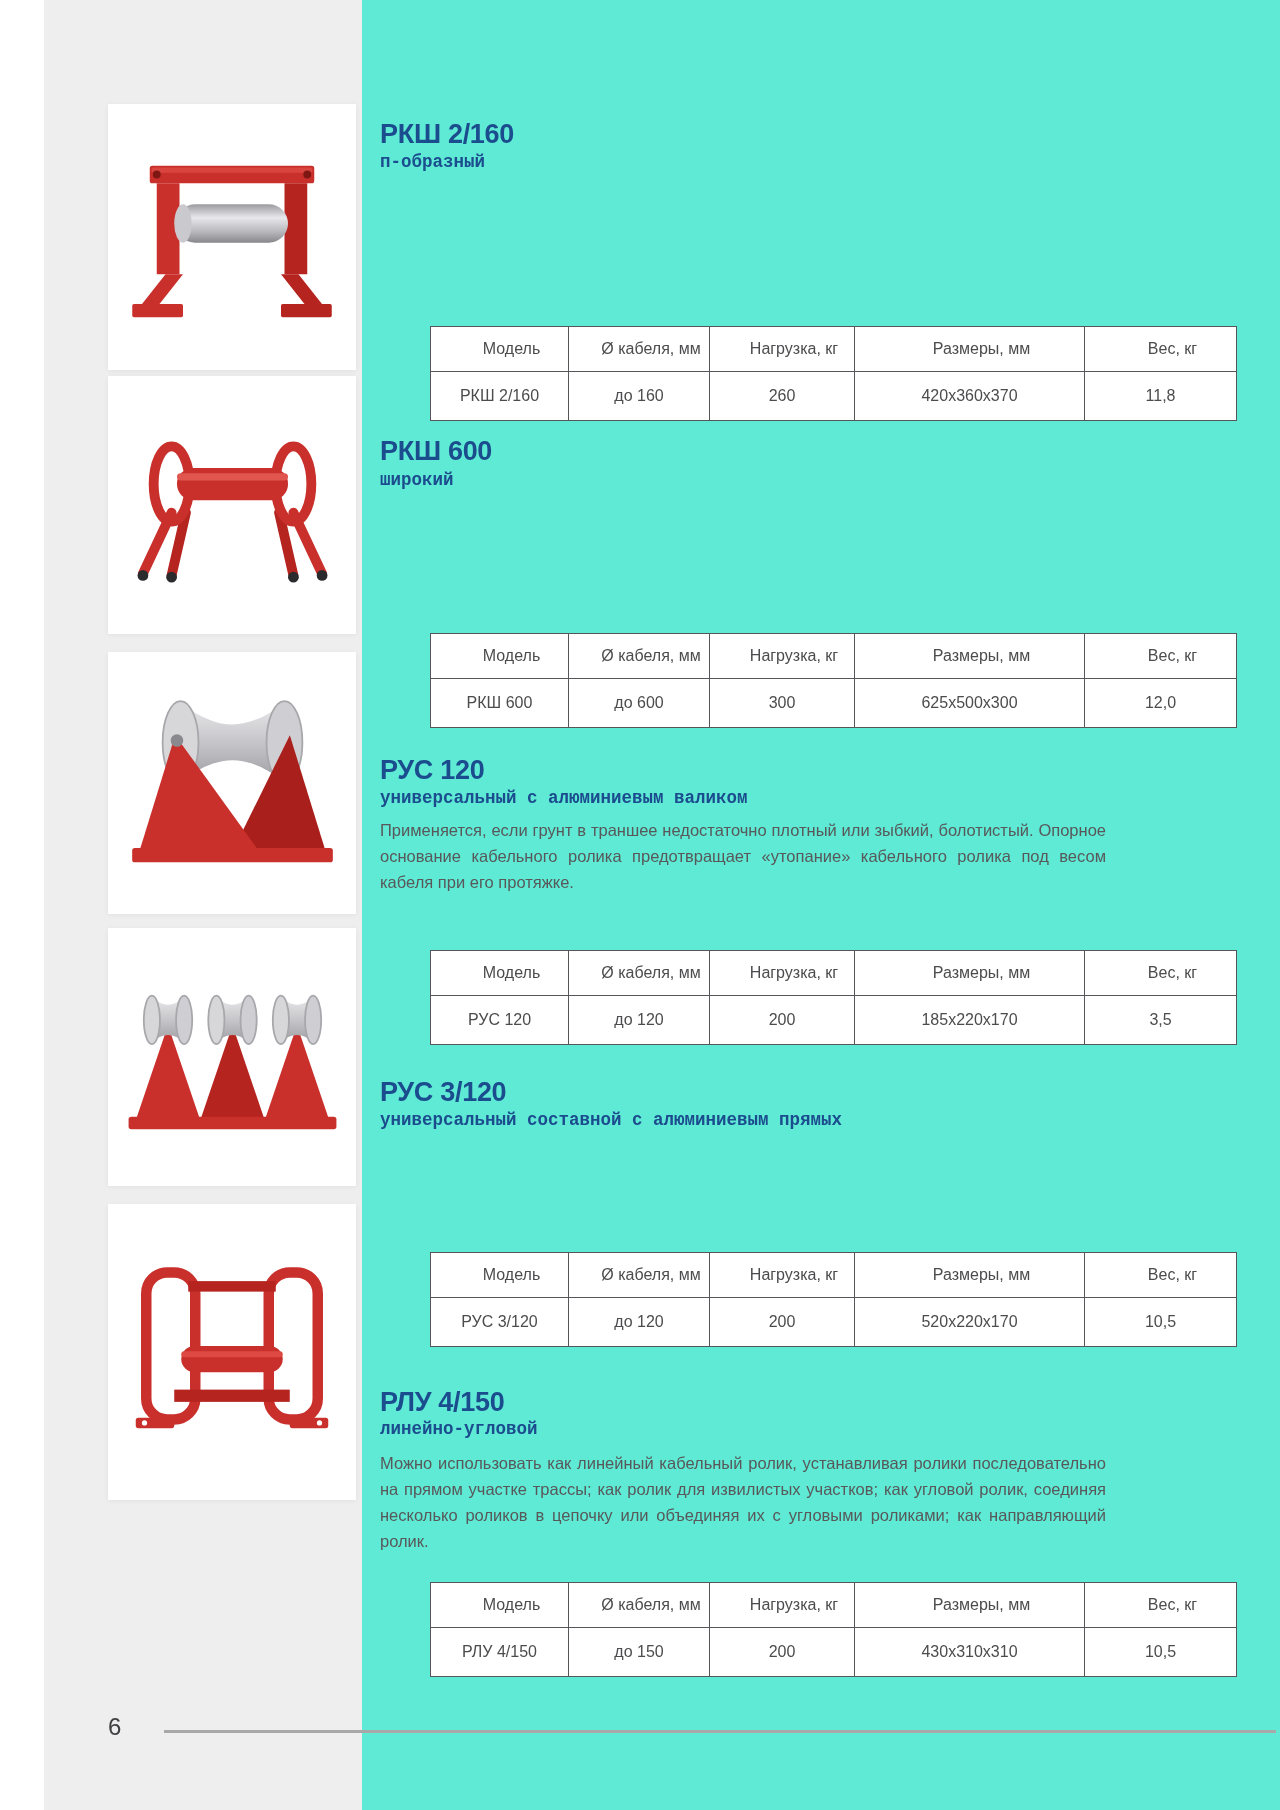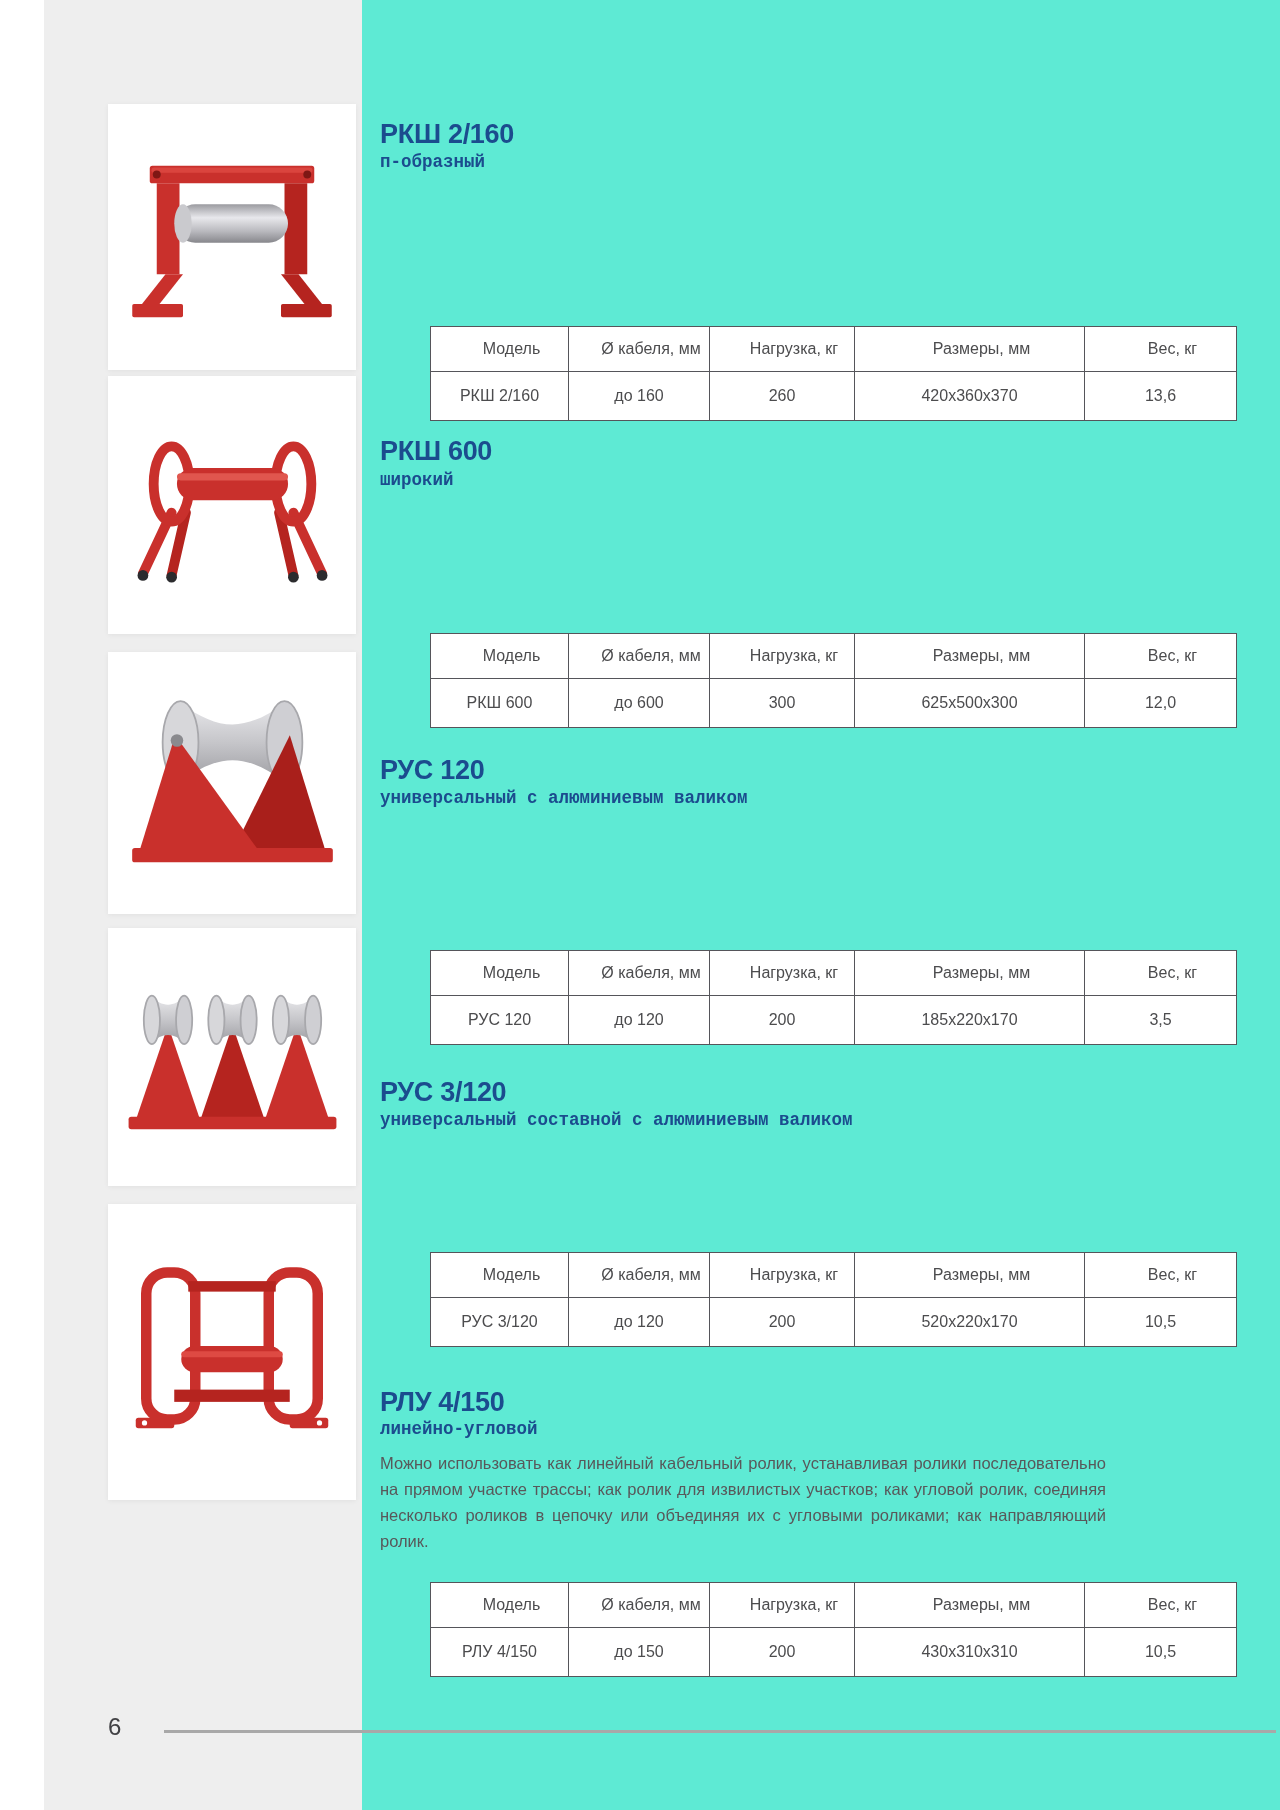--- a/index.html
+++ b/index.html
@@ -181,21 +181,21 @@
       <th>Размеры, мм</th>
       <th>Вес, кг</th>
     </tr>
       </thead>
     <tbody>
         <tr>
       <td>РКШ 2/160</td>
       <td>до 160</td>
       <td>260</td>
       <td>420x360x370</td>
-      <td>13,6</td>
+      <td>11,8</td>
     </tr>
       </tbody>
   </table>
 
   <h2 class="product-title" style="top:437px">РКШ 600</h2>
   <h3 class="product-subtitle" style="top:470px">широкий</h3>
   <table class="spec-table" style="top:633px">
     <colgroup>
         <col style="width:138px">
         <col style="width:141px">
@@ -218,20 +218,21 @@
       <td>до 600</td>
       <td>300</td>
       <td>625x500x300</td>
       <td>12,0</td>
     </tr>
       </tbody>
   </table>
 
   <h2 class="product-title" style="top:756px">РУС 120</h2>
   <h3 class="product-subtitle" style="top:788px">универсальный с алюминиевым валиком</h3>
+  <p class="product-desc" style="top:817px">Применяется, если грунт в траншее недостаточно плотный или зыбкий, болотистый. Опорное основание кабельного ролика предотвращает «утопание» кабельного ролика под весом кабеля при его протяжке.</p>
   <table class="spec-table" style="top:950px">
     <colgroup>
         <col style="width:138px">
         <col style="width:141px">
         <col style="width:145px">
         <col style="width:230px">
         <col style="width:152px">
       </colgroup>
     <thead>
         <tr>
@@ -247,21 +248,21 @@
       <td>РУС 120</td>
       <td>до 120</td>
       <td>200</td>
       <td>185x220x170</td>
       <td>3,5</td>
     </tr>
       </tbody>
   </table>
 
   <h2 class="product-title" style="top:1078px">РУС 3/120</h2>
-  <h3 class="product-subtitle" style="top:1110px">универсальный составной с алюминиевым валиком</h3>
+  <h3 class="product-subtitle" style="top:1110px">универсальный составной с алюминиевым прямых</h3>
   <table class="spec-table" style="top:1252px">
     <colgroup>
         <col style="width:138px">
         <col style="width:141px">
         <col style="width:145px">
         <col style="width:230px">
         <col style="width:152px">
       </colgroup>
     <thead>
         <tr>

